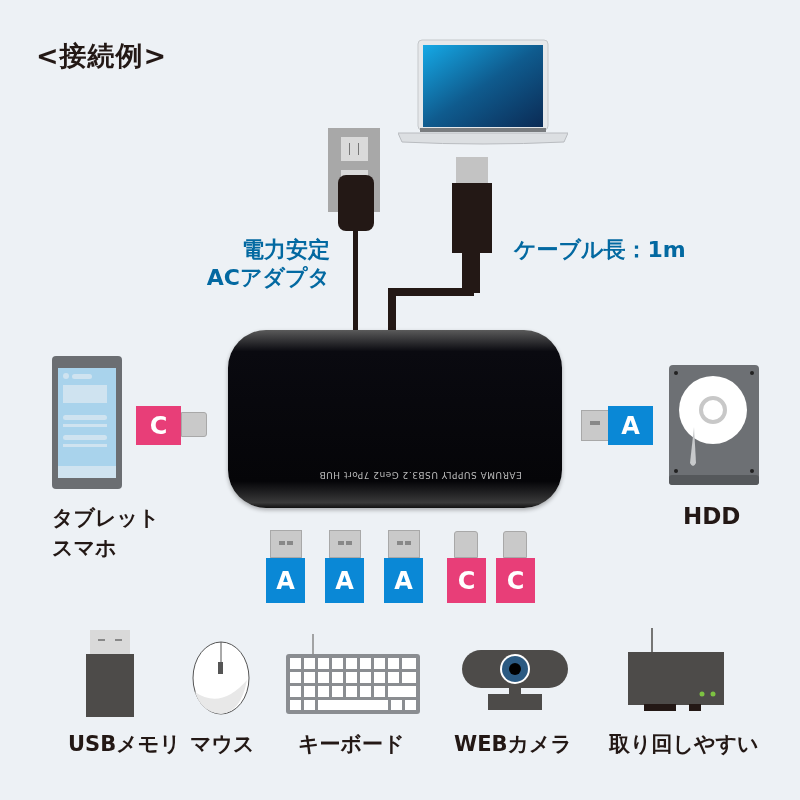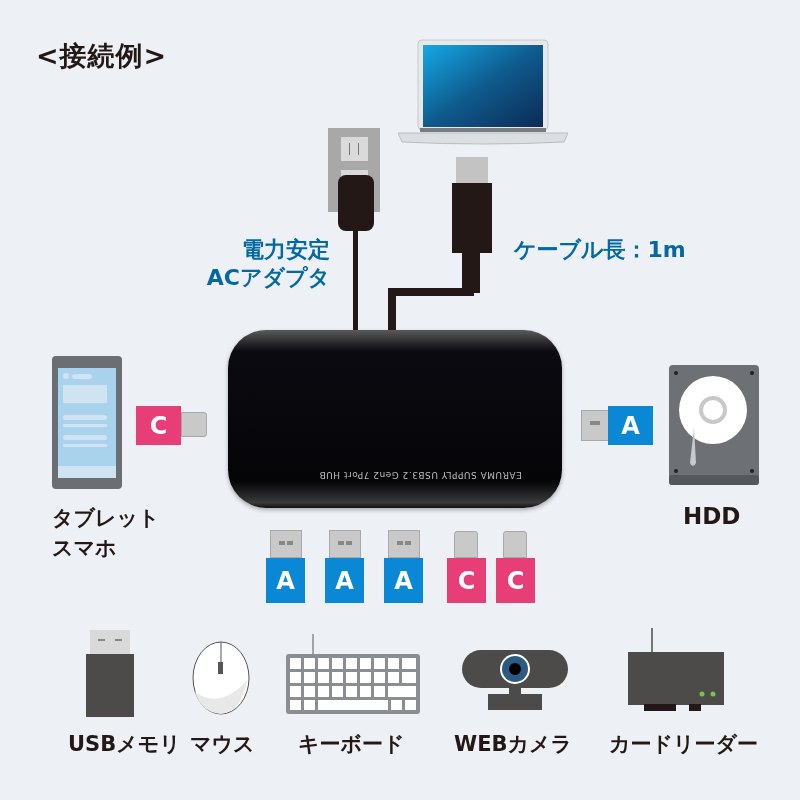--- a/index.html
+++ b/index.html
@@ -210,13 +210,13 @@
     <rect x="61" y="76" width="12" height="7" fill="#231815"></rect>
     <circle cx="74" cy="66" r="2.5" fill="#7dc242"></circle>
     <circle cx="85" cy="66" r="2.5" fill="#7dc242"></circle>
   </svg>
 </div>
 
 <div class="abs dev-lbl" style="left:52px;top:730px;margin-left:16px;">USBメモリ</div>
 <div class="abs dev-lbl" style="left:190px;top:730px;">マウス</div>
 <div class="abs dev-lbl" style="left:298px;top:730px;text-align:right;">キーボード</div>
 <div class="abs dev-lbl" style="left:454px;top:730px;">WEBカメラ</div>
-<div class="abs dev-lbl" style="left:609px;top:730px;">カードリーダー</div>
+<div class="abs dev-lbl" style="left:609px;top:730px;">取り回しやすい</div>
 
 </body></html>

